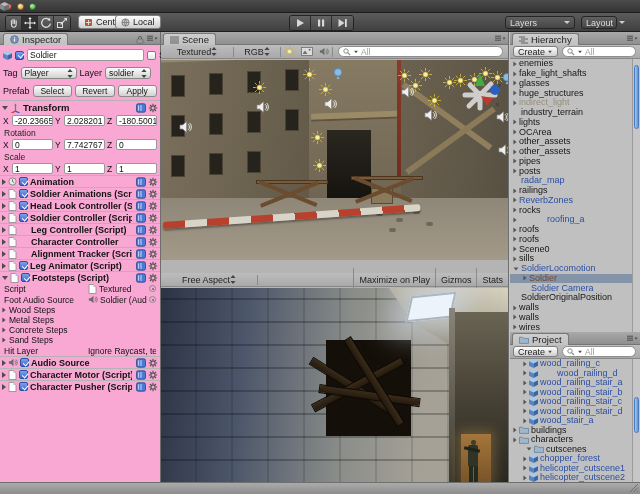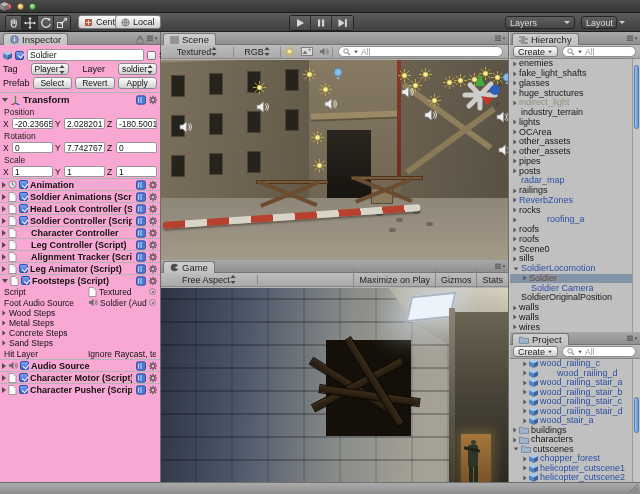--- a/index.html
+++ b/index.html
@@ -204,21 +204,21 @@
               <path d="M5 0 10 2.5 5 5 0 2.5z" fill="#a7c9ec"></path>
               <path d="M0 2.5 5 5v5L0 7.5z" fill="#5584c0"></path>
               <path d="M10 2.5 5 5v5l5-2.5z" fill="#3a66a2"></path>
             </svg>
           </span>
         <span class="cb on"></span>
         <input class="field" style="flex: 1 1 0%; height: 12px;" value="Soldier">
         <span class="cb"></span>
         <span>Static</span>
       </div>
-      <div class="irow" style="height:14px;gap:13px;">
+      <div class="irow" style="height:22px;">
         <span>Tag</span>
         <span class="macpop" style="width:56px;">
             <span>Player</span>
             <span class="updown">
               <svg width="6" height="9" viewBox="0 0 6 9">
                 <path d="M3 0 5.6 3H.4zM3 9 .4 6h5.2z" fill="#444"></path>
               </svg>
             </span>
           </span>
         <span>Layer</span>
@@ -258,21 +258,20 @@
         <span class="cicon" id="tgear">
             <svg width="10" height="10" viewBox="0 0 10 10">
               <g stroke="#4f4f4f" stroke-width="1.1" fill="none">
                 <circle cx="5" cy="5" r="2.1"></circle>
                 <path d="M5 .8v1.5M5 7.7v1.5M.8 5h1.5M7.7 5h1.5M2 2l1.1 1.1M6.9 6.9 8 8M8 2 6.9 3.1M3.1 6.9 2 8"></path>
               </g>
             </svg>
           </span>
       </div>
       <div id="transform-rows">
-          <div class="seclabel">Position</div>
           <div class="t-row">
             <span class="axis">X</span>
             <span class="field">-20.23665</span>
             <span class="axis">Y</span>
             <span class="field">2.028201</span>
             <span class="axis">Z</span>
             <span class="field">-180.5001</span>
           </div>
           <div class="seclabel">Rotation</div>
           <div class="t-row">
@@ -400,21 +399,21 @@
           </div>
           <div class="comp-row">
             <span class="tri-r"></span>
   <span class="cicon">
               <svg width="9" height="10" viewBox="0 0 9 10">
                 <path d="M1 .5h4.5L8 3v6.5H1z" fill="#fdfdfd" stroke="#8a8a8a" stroke-width=".8"></path>
                 <path d="M5.5 .5 8 3H5.5z" fill="#c8c8c8"></path>
               </svg>
             </span>
   <span style="width:10px;flex:none;"></span>
-  <span class="clabel">Character Controller</span>
+  <span class="clabel">Leg Controller (Script)</span>
   <span class="spacer"></span>
   <span class="cicon">
               <svg width="10" height="10" viewBox="0 0 10 10">
                 <rect x=".5" y=".8" width="9" height="8.4" rx="1.6" fill="#4a79d8" stroke="#27448c" stroke-width=".8"></rect>
                 <path d="M2.6 2.4v5.2M5 2v6" stroke="#d8e4fa" stroke-width=".9"></path>
               </svg>
             </span>
   <span class="cicon">
               <svg width="10" height="10" viewBox="0 0 10 10">
                 <g stroke="#4f4f4f" stroke-width="1.1" fill="none">
@@ -426,21 +425,21 @@
           </div>
           <div class="comp-row">
             <span class="tri-r"></span>
   <span class="cicon">
               <svg width="9" height="10" viewBox="0 0 9 10">
                 <path d="M1 .5h4.5L8 3v6.5H1z" fill="#fdfdfd" stroke="#8a8a8a" stroke-width=".8"></path>
                 <path d="M5.5 .5 8 3H5.5z" fill="#c8c8c8"></path>
               </svg>
             </span>
   <span style="width:10px;flex:none;"></span>
-  <span class="clabel">Leg Controller (Script)</span>
+  <span class="clabel">Character Controller</span>
   <span class="spacer"></span>
   <span class="cicon">
               <svg width="10" height="10" viewBox="0 0 10 10">
                 <rect x=".5" y=".8" width="9" height="8.4" rx="1.6" fill="#4a79d8" stroke="#27448c" stroke-width=".8"></rect>
                 <path d="M2.6 2.4v5.2M5 2v6" stroke="#d8e4fa" stroke-width=".9"></path>
               </svg>
             </span>
   <span class="cicon">
               <svg width="10" height="10" viewBox="0 0 10 10">
                 <g stroke="#4f4f4f" stroke-width="1.1" fill="none">
@@ -935,37 +934,20 @@
             </g>
             <path d="M23 2 28 14H18z" fill="#3fae3f"></path>
             <circle cx="38" cy="18" r="5" fill="#2a5fc0"></circle>
             <path d="M30 34 24 24l12 2z" fill="#c0392b"></path>
             <text x="41" y="15" font-size="6" fill="#333">z</text>
             <text x="39" y="34" font-size="6" fill="#333">x</text>
           </svg>
         </div>
       </div>
 
-    <div class="tabbar" style="top:228px;">
-      <div class="tab" style="left:2px;">
-        <span id="game-ico">
-            <svg width="9" height="9" viewBox="0 0 10 10">
-              <circle cx="5" cy="5" r="4.2" fill="#4c4c4c"></circle>
-              <path d="M5 5 10 2.6v4.8z" fill="#c6c6c6"></path>
-            </svg>
-          </span>
-          <span>Game</span>
-      </div>
-      <span class="panelmenu" id="game-menu">
-          <svg width="11" height="7" viewBox="0 0 11 7">
-            <path d="M0 1.2h6M0 3.2h6M0 5.2h6" stroke="#4c4c4c" stroke-width="1"></path>
-            <path d="M7.5 2.4h3l-1.5 2.4z" fill="#4c4c4c"></path>
-          </svg>
-        </span>
-    </div>
     <div class="ptool" style="top:241px;">
       <span class="pop" style="width:96px;padding:0 4px;">
         <span>Free Aspect</span>
           <span class="updown">
             <svg width="6" height="9" viewBox="0 0 6 9">
               <path d="M3 0 5.6 3H.4zM3 9 .4 6h5.2z" fill="#444"></path>
             </svg>
           </span>
       </span>
       <span style="width:1px;height:10px;background:#8a8a8a;"></span>
@@ -1268,21 +1250,21 @@
         </div>
         <div class="p-row" style="padding-left: 3px;">
           <span class="tri-r"></span>
   <span class="cicon">
             <svg width="10" height="8" viewBox="0 0 10 8">
               <path d="M.5 1.2h3l1 1.2h5v5H.5z" fill="#9fb6cc" stroke="#5c7a96" stroke-width=".7"></path>
             </svg>
           </span>
   <span style="color:#161616;">characters</span>
         </div>
-        <div class="p-row" style="padding-left: 3px;">
+        <div class="p-row" style="padding-left: 16px;">
           <span class="tri-d"></span>
   <span class="cicon">
             <svg width="10" height="8" viewBox="0 0 10 8">
               <path d="M.5 1.2h3l1 1.2h5v5H.5z" fill="#9fb6cc" stroke="#5c7a96" stroke-width=".7"></path>
             </svg>
           </span>
   <span style="color:#161616;">cutscenes</span>
         </div>
         <div class="p-row" style="padding-left: 13px;">
           <span class="tri-r"></span>

